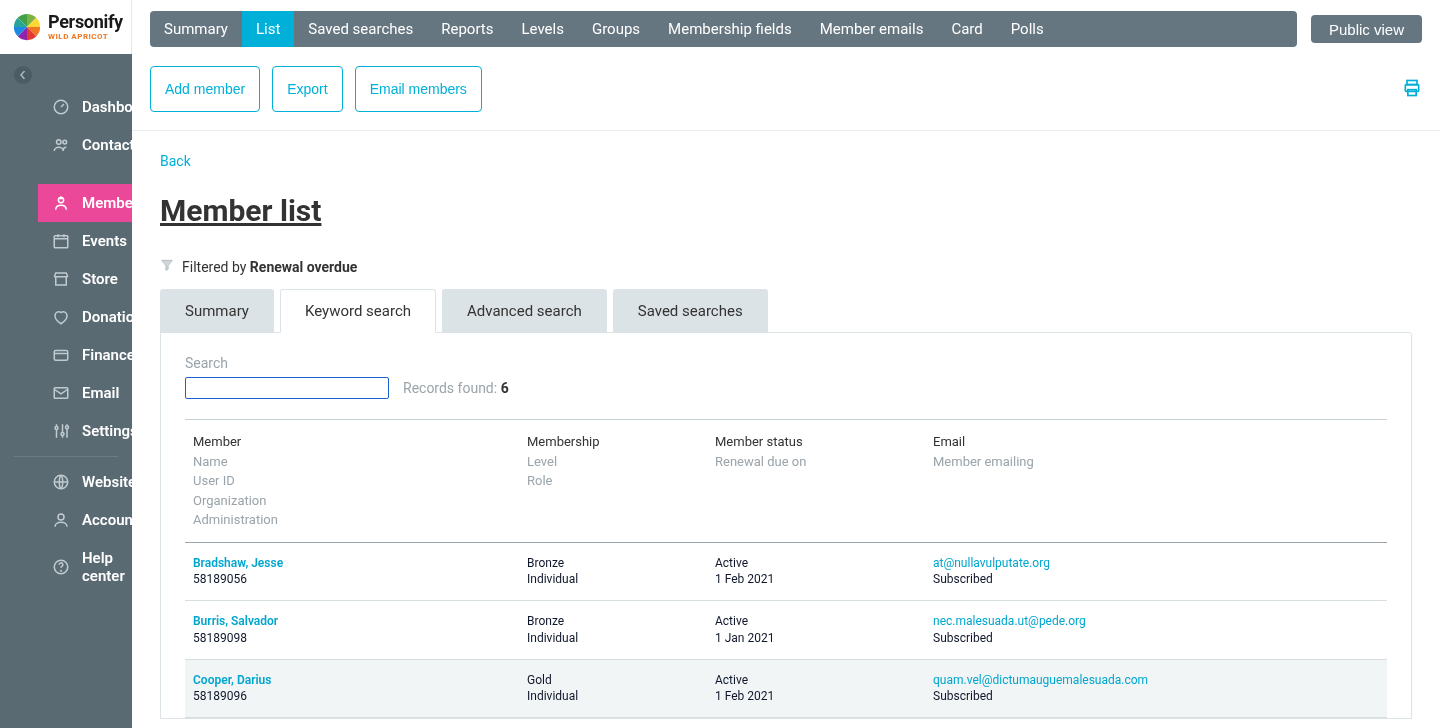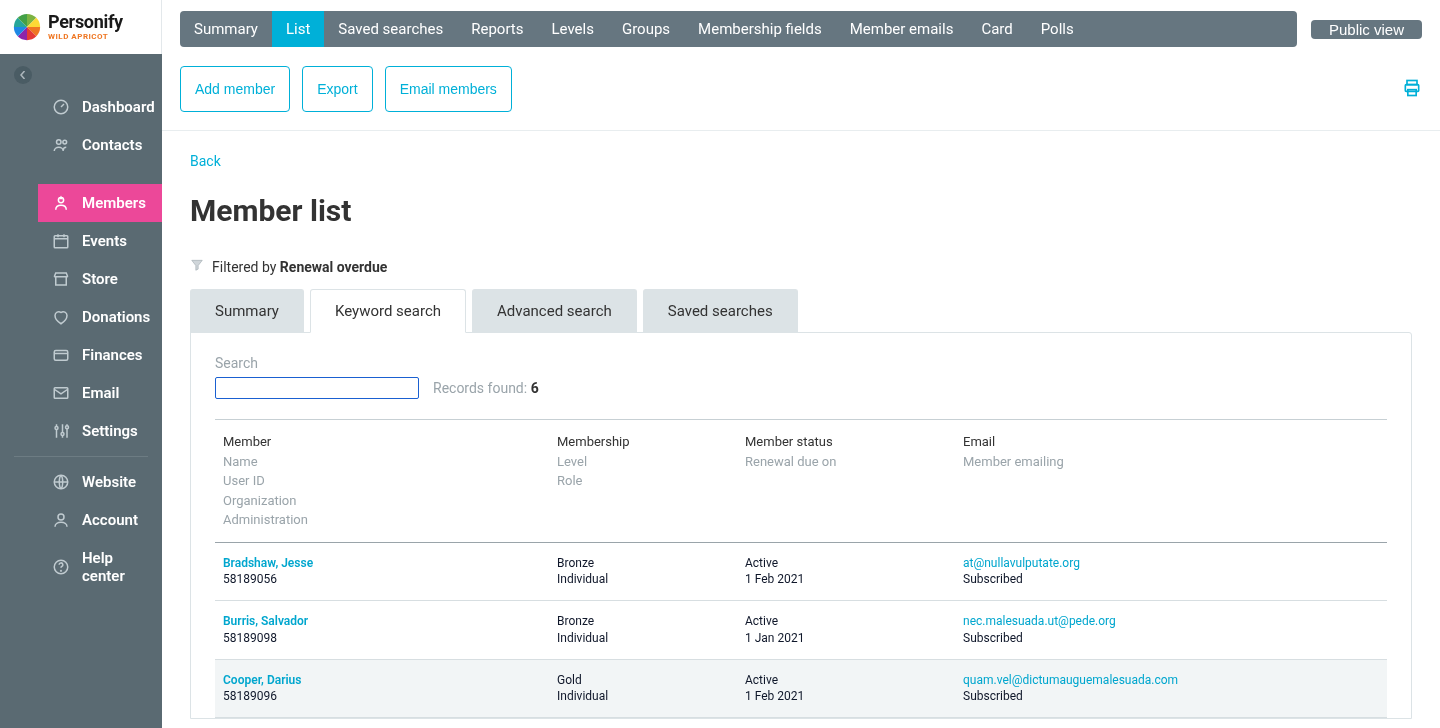--- a/index.html
+++ b/index.html
@@ -1,49 +1,49 @@
 <!DOCTYPE html>
 <html><head>
   <meta charset="utf-8">
   <style>
     * { margin: 0; padding: 0; box-sizing: border-box; }
     body { font-family: -apple-system, BlinkMacSystemFont, "Segoe UI", Roboto, Helvetica, Arial, sans-serif; font-size: 14px; color: #333; background: #fff; }
     .app { display: flex; width: 1440px; height: 728px; overflow: hidden; }
 
     
-    .sidebar { width: 162px; background: #5a6a72; color: #fff; display: flex; flex-direction: column; flex-shrink: 0; }
+    .sidebar { width: 132px; background: #5a6a72; color: #fff; display: flex; flex-direction: column; flex-shrink: 0; }
     .logo-wrap { background: #fff; padding: 12px 8px 12px 12px; display: flex; align-items: center; gap: 6px; border-right: 1px solid #e3e8eb; }
     .logo-mark { width: 30px; height: 30px; }
     .logo-text { display: flex; flex-direction: column; line-height: 1; }
     .logo-primary { font-size: 18px; font-weight: 700; color: #1a1a1a; letter-spacing: -0.3px; }
     .logo-sub { font-size: 8px; color: #ef7622; font-weight: 700; letter-spacing: 0.5px; margin-top: 2px; }
     .collapse-btn { width: 18px; height: 18px; border-radius: 50%; background: #4a5c64; margin: 12px 0 4px 14px; display: flex; align-items: center; justify-content: center; cursor: pointer; color: #aeb8bd; font-size: 10px; }
     .nav { list-style: none; padding-left: 38px; }
     .nav-item { display: flex; align-items: center; gap: 12px; padding: 10px 14px; cursor: pointer; font-size: 15px; font-weight: 600; color: #fff; }
     .nav-item.active { background: #ec4899; margin-top: 20px; }
     .nav-icon { width: 18px; height: 18px; display: flex; align-items: center; justify-content: center; color: #c0cbd0; flex-shrink: 0; }
     .nav-item.active .nav-icon { color: #fff; }
     .nav-divider { height: 1px; background: #6d7c83; margin: 6px 14px; }
 
     
     .main { flex: 1; display: flex; flex-direction: column; overflow: hidden; }
     .topbar { display: flex; align-items: center; padding: 11px 18px 11px 18px; gap: 14px; }
     .tabsbar { flex: 1; background: #667680; border-radius: 4px; display: flex; align-items: stretch; height: 36px; overflow: hidden; }
     .tab { padding: 0 14px; display: flex; align-items: center; color: #fff; font-size: 15px; cursor: pointer; white-space: nowrap; }
     .tab.active { background: #00b0d8; }
-    .public-view { background: #667680; color: #fff; border: none; border-radius: 4px; height: 19px; padding: 0 18px; font-size: 15px; cursor: pointer; }
+    .public-view { background: #667680; color: #fff; border: none; border-radius: 4px; height: 28px; padding: 0 18px; font-size: 15px; cursor: pointer; }
 
     .actionbar { display: flex; align-items: center; padding: 8px 18px 18px 18px; gap: 12px; border-bottom: 1px solid #e8edef; }
     .action-btn { border: 1px solid #00b0d8; color: #00b0d8; background: #fff; border-radius: 4px; padding: 14px 14px; font-size: 14px; cursor: pointer; }
     .spacer { flex: 1; }
     .print-icon { color: #00b0d8; cursor: pointer; }
 
     .content { padding: 22px 28px 0 28px; overflow: auto; flex: 1; }
     .back-link { color: #00b0d8; font-size: 14px; cursor: pointer; display: inline-block; margin-bottom: 24px; }
-    .page-title { font-size: 30px; font-weight: 700; margin-bottom: 30px; }
+    .page-title { font-size: 30px; font-weight: 700; margin-bottom: 30px; text-decoration: underline; }
 
     .filter-row { display: flex; align-items: center; gap: 8px; font-size: 14px; color: #333; margin-bottom: 14px; }
     .funnel-icon { color: #9aa4aa; font-size: 12px; }
 
     .subtabs { display: flex; }
     .subtab { padding: 12px 24px; background: #dce3e6; color: #333; border: 1px solid #dce3e6; border-bottom: none; font-size: 15px; cursor: pointer; margin-right: 6px; border-radius: 3px 3px 0 0; }
     .subtab.active { background: #fff; border: 1px solid #dce3e6; border-bottom: 1px solid #fff; }
 
     .panel { border: 1px solid #dce3e6; border-radius: 0 3px 0 0; padding: 22px 24px 0 24px; margin-top: -1px; }
     .search-label { color: #9aa4aa; font-size: 14px; margin-bottom: 6px; display: block; }

